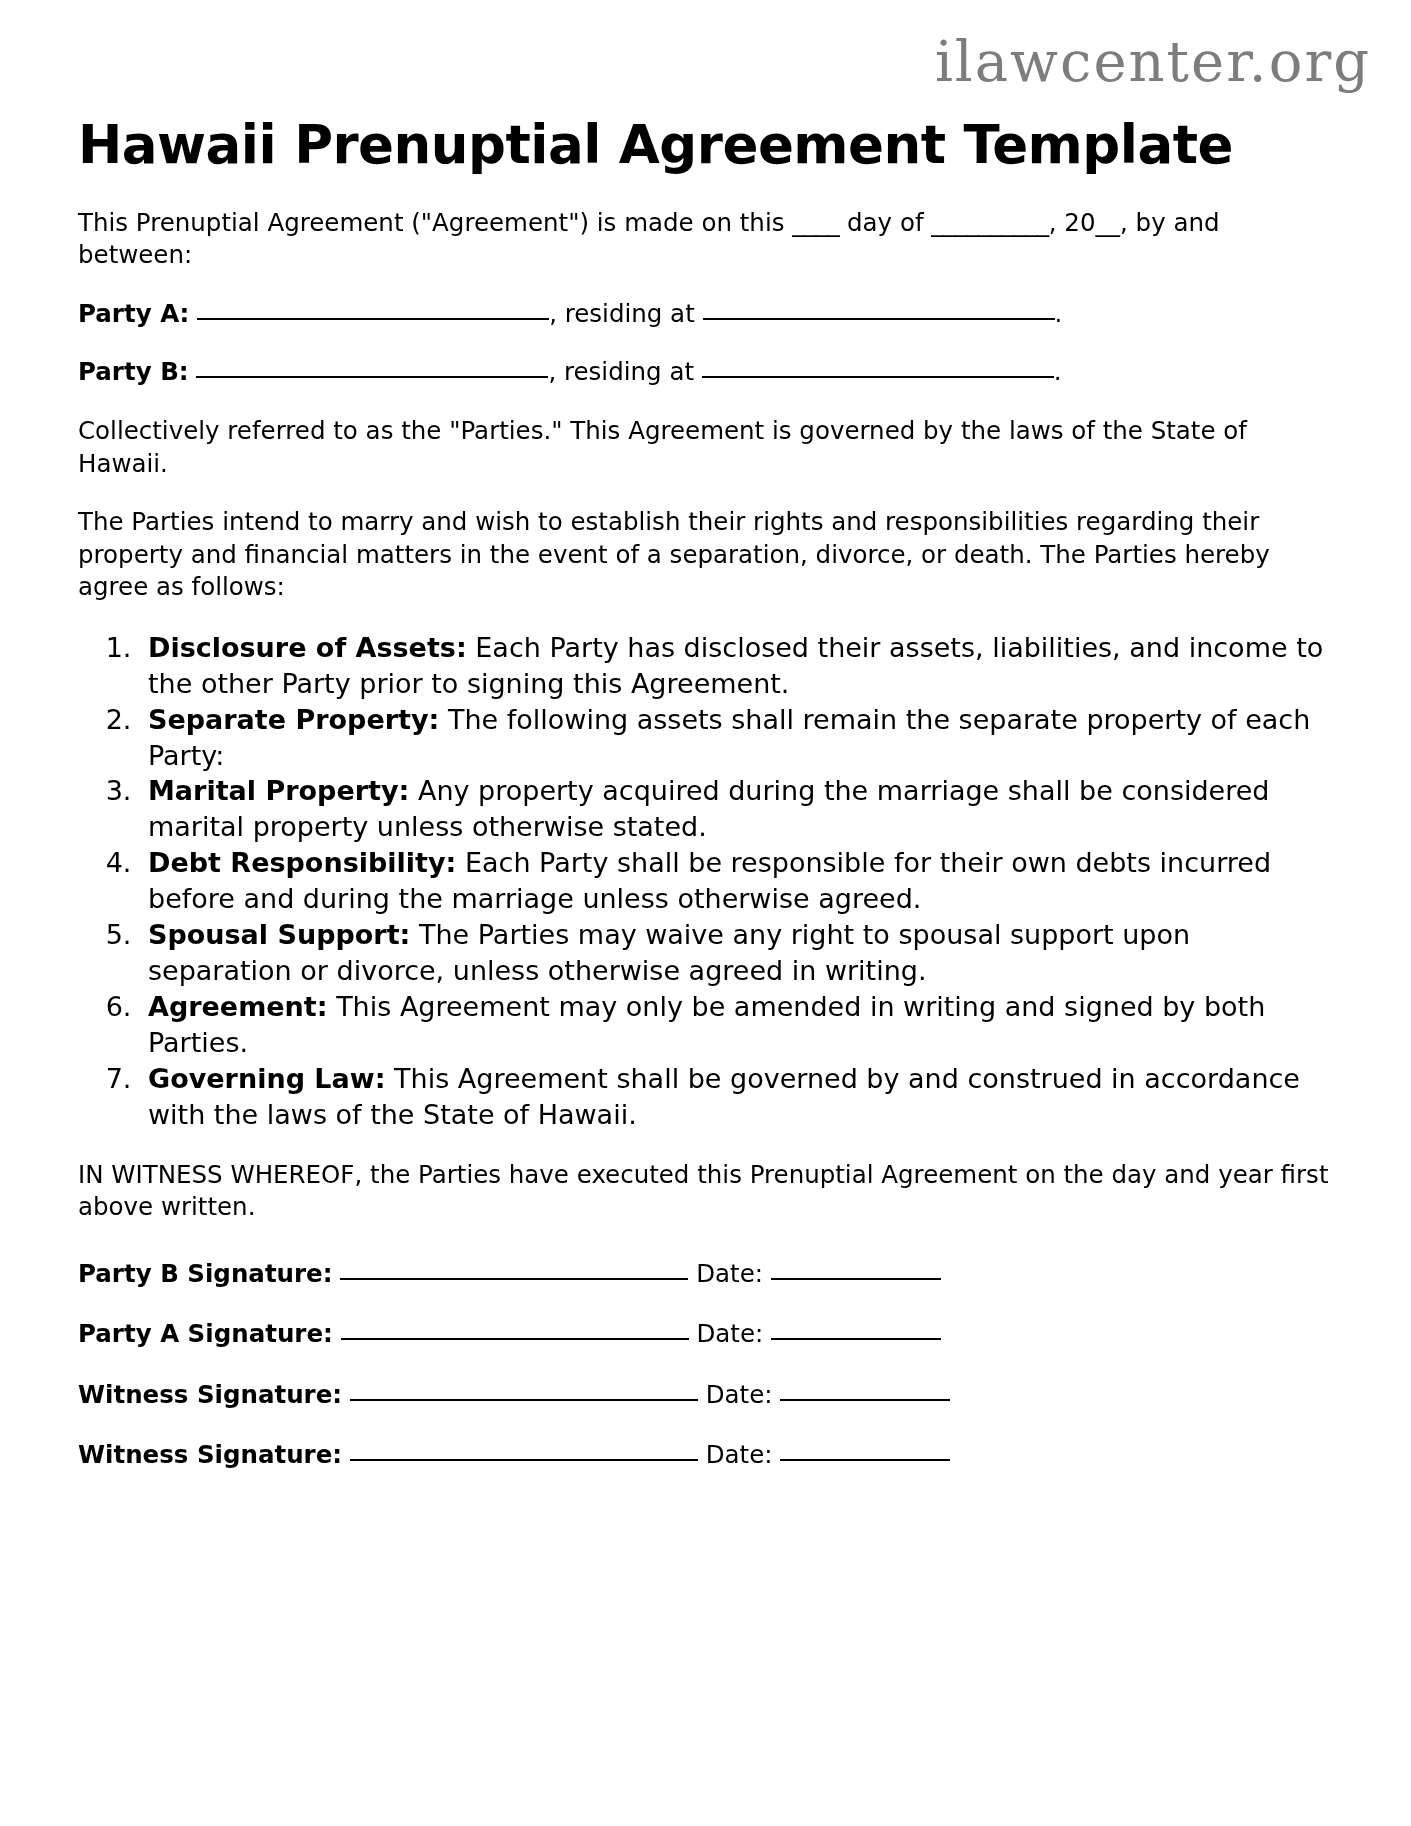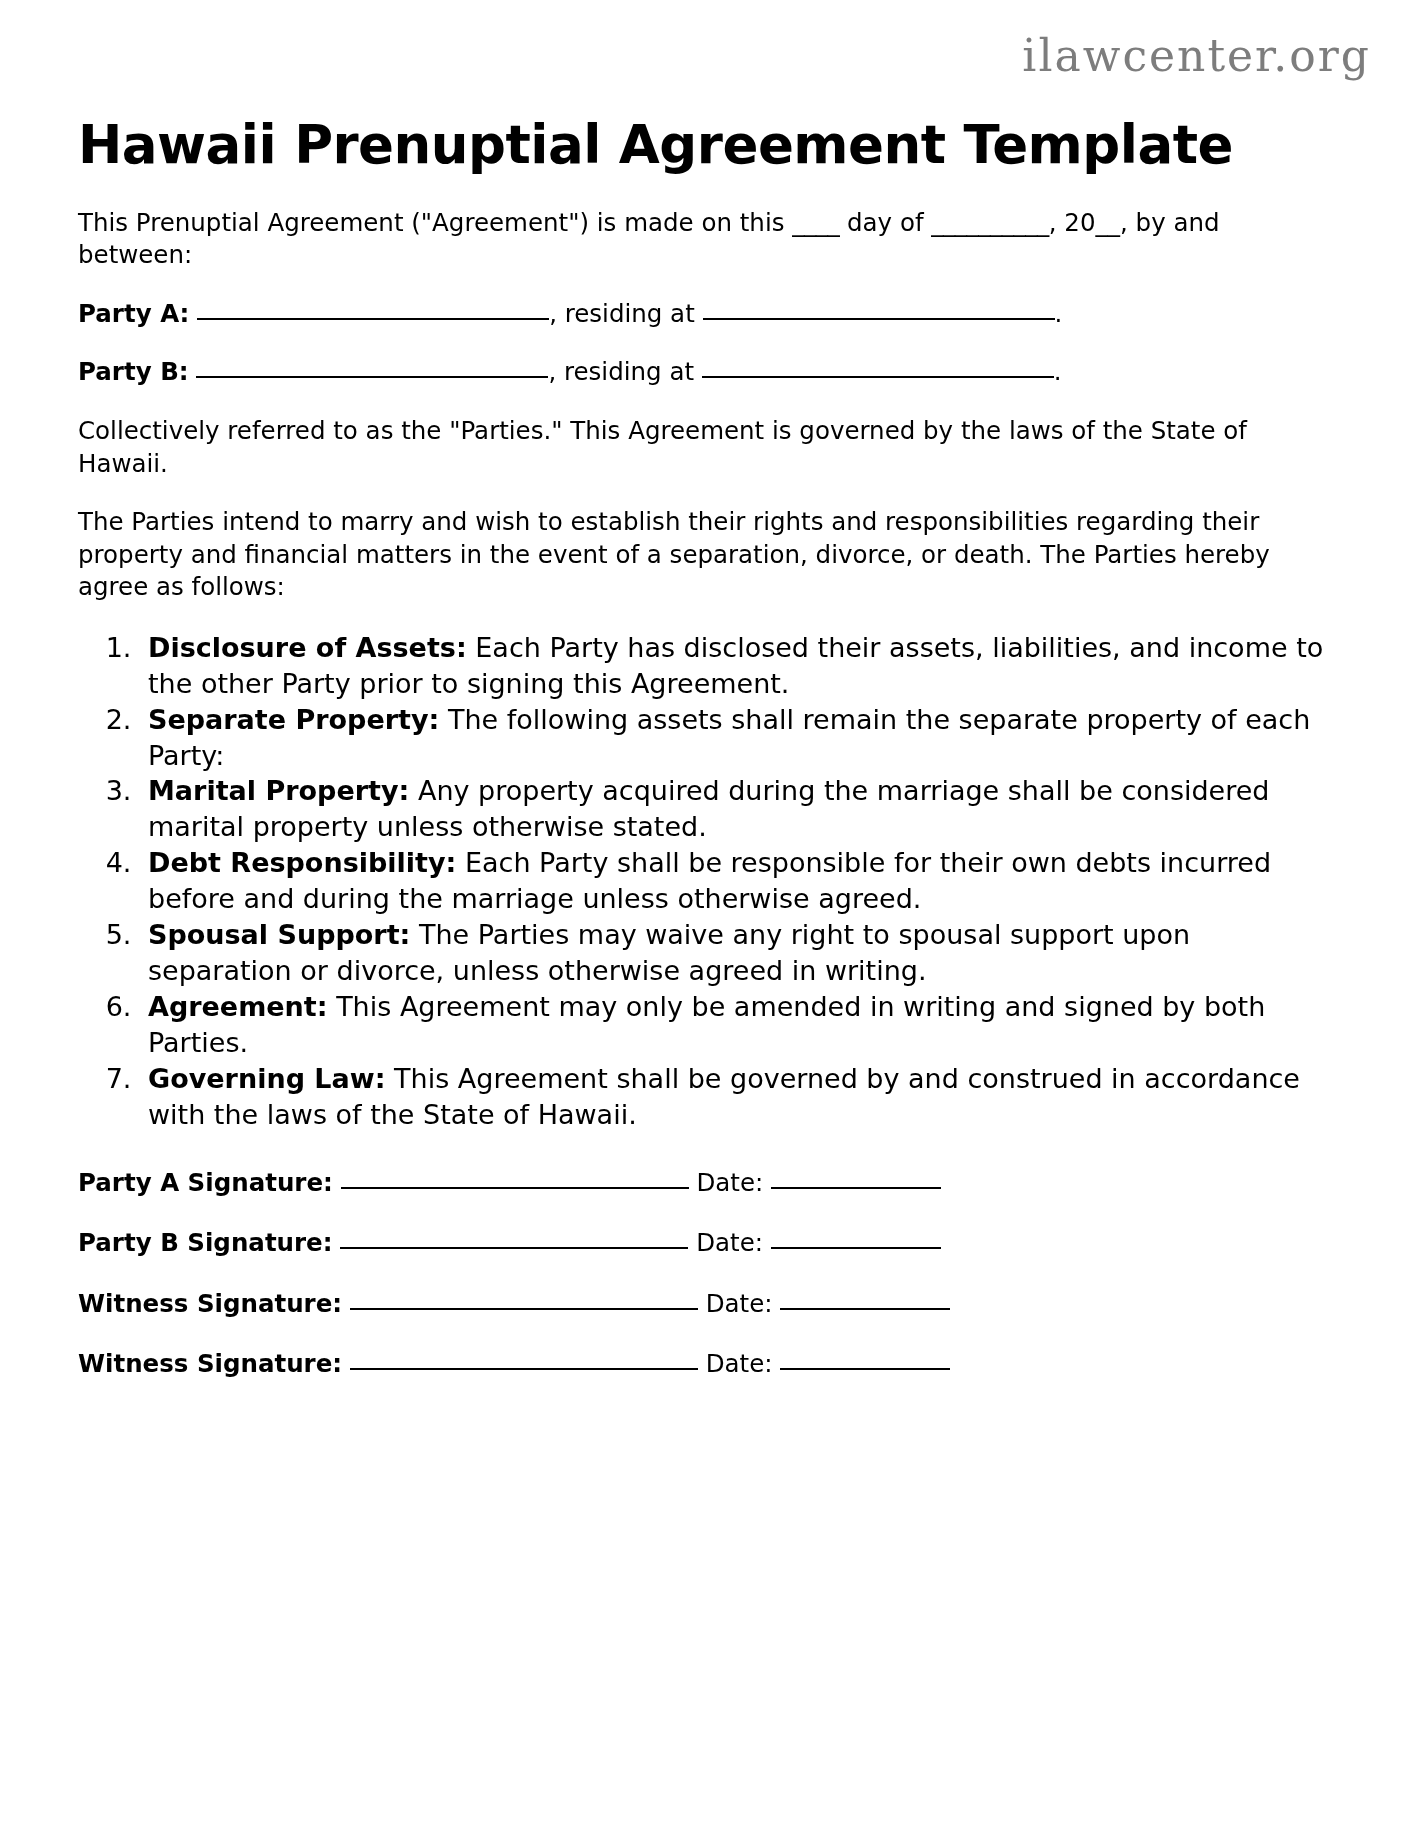--- a/index.html
+++ b/index.html
@@ -21,21 +21,21 @@
     height: 1826px;
     background: #ffffff;
     box-sizing: border-box;
     padding: 0 78px 0 78px;
   }
   .watermark {
     position: absolute;
     top: 34px;
     right: 40px;
     font-family: "DejaVu Serif", serif;
-    font-size: 44px;
+    font-size: 56px;
     letter-spacing: 2px;
     color: #7d7d7d;
     font-weight: 400;
     white-space: nowrap;
     line-height: 1;
   }
   .doc-title {
     margin: 0;
     padding-top: 117px;
     font-size: 53px;
@@ -138,25 +138,26 @@
       <li><span class="lbl-bold">Disclosure of Assets:</span><span> Each Party has disclosed their assets, liabilities, and income to the other Party prior to signing this Agreement.</span></li>
       <li><span class="lbl-bold">Separate Property:</span><span> The following assets shall remain the separate property of each Party:</span>
       </li>
       <li><span class="lbl-bold">Marital Property:</span><span> Any property acquired during the marriage shall be considered marital property unless otherwise stated.</span></li>
       <li><span class="lbl-bold">Debt Responsibility:</span><span> Each Party shall be responsible for their own debts incurred before and during the marriage unless otherwise agreed.</span></li>
       <li><span class="lbl-bold">Spousal Support:</span><span> The Parties may waive any right to spousal support upon separation or divorce, unless otherwise agreed in writing.</span></li>
       <li><span class="lbl-bold">Agreement:</span><span> This Agreement may only be amended in writing and signed by both Parties.</span></li>
       <li><span class="lbl-bold">Governing Law:</span><span> This Agreement shall be governed by and construed in accordance with the laws of the State of Hawaii.</span></li>
     </ol>
 
+    <p class="para">IN WITNESS WHEREOF, the Parties have executed this Prenuptial Agreement on the day and year first above written.</p>
 
     <div class="sig-block">
+      <p class="sig-line"><span class="sig-label">Party B Signature:</span> <span class="sig-rule long"></span> <span>Date:</span> <span class="sig-rule date"></span></p>
+
       <p class="sig-line"><span class="sig-label">Party A Signature:</span> <span class="sig-rule long"></span> <span>Date:</span> <span class="sig-rule date"></span></p>
-
-      <p class="sig-line"><span class="sig-label">Party B Signature:</span> <span class="sig-rule long"></span> <span>Date:</span> <span class="sig-rule date"></span></p>
 
       <p class="sig-line"><span class="sig-label">Witness Signature:</span> <span class="sig-rule long"></span> <span>Date:</span> <span class="sig-rule date"></span></p>
 
       <p class="sig-line"><span class="sig-label">Witness Signature:</span> <span class="sig-rule long"></span> <span>Date:</span> <span class="sig-rule date"></span></p>
     </div>
 
   </div>
 </div>
 
 </body></html>

